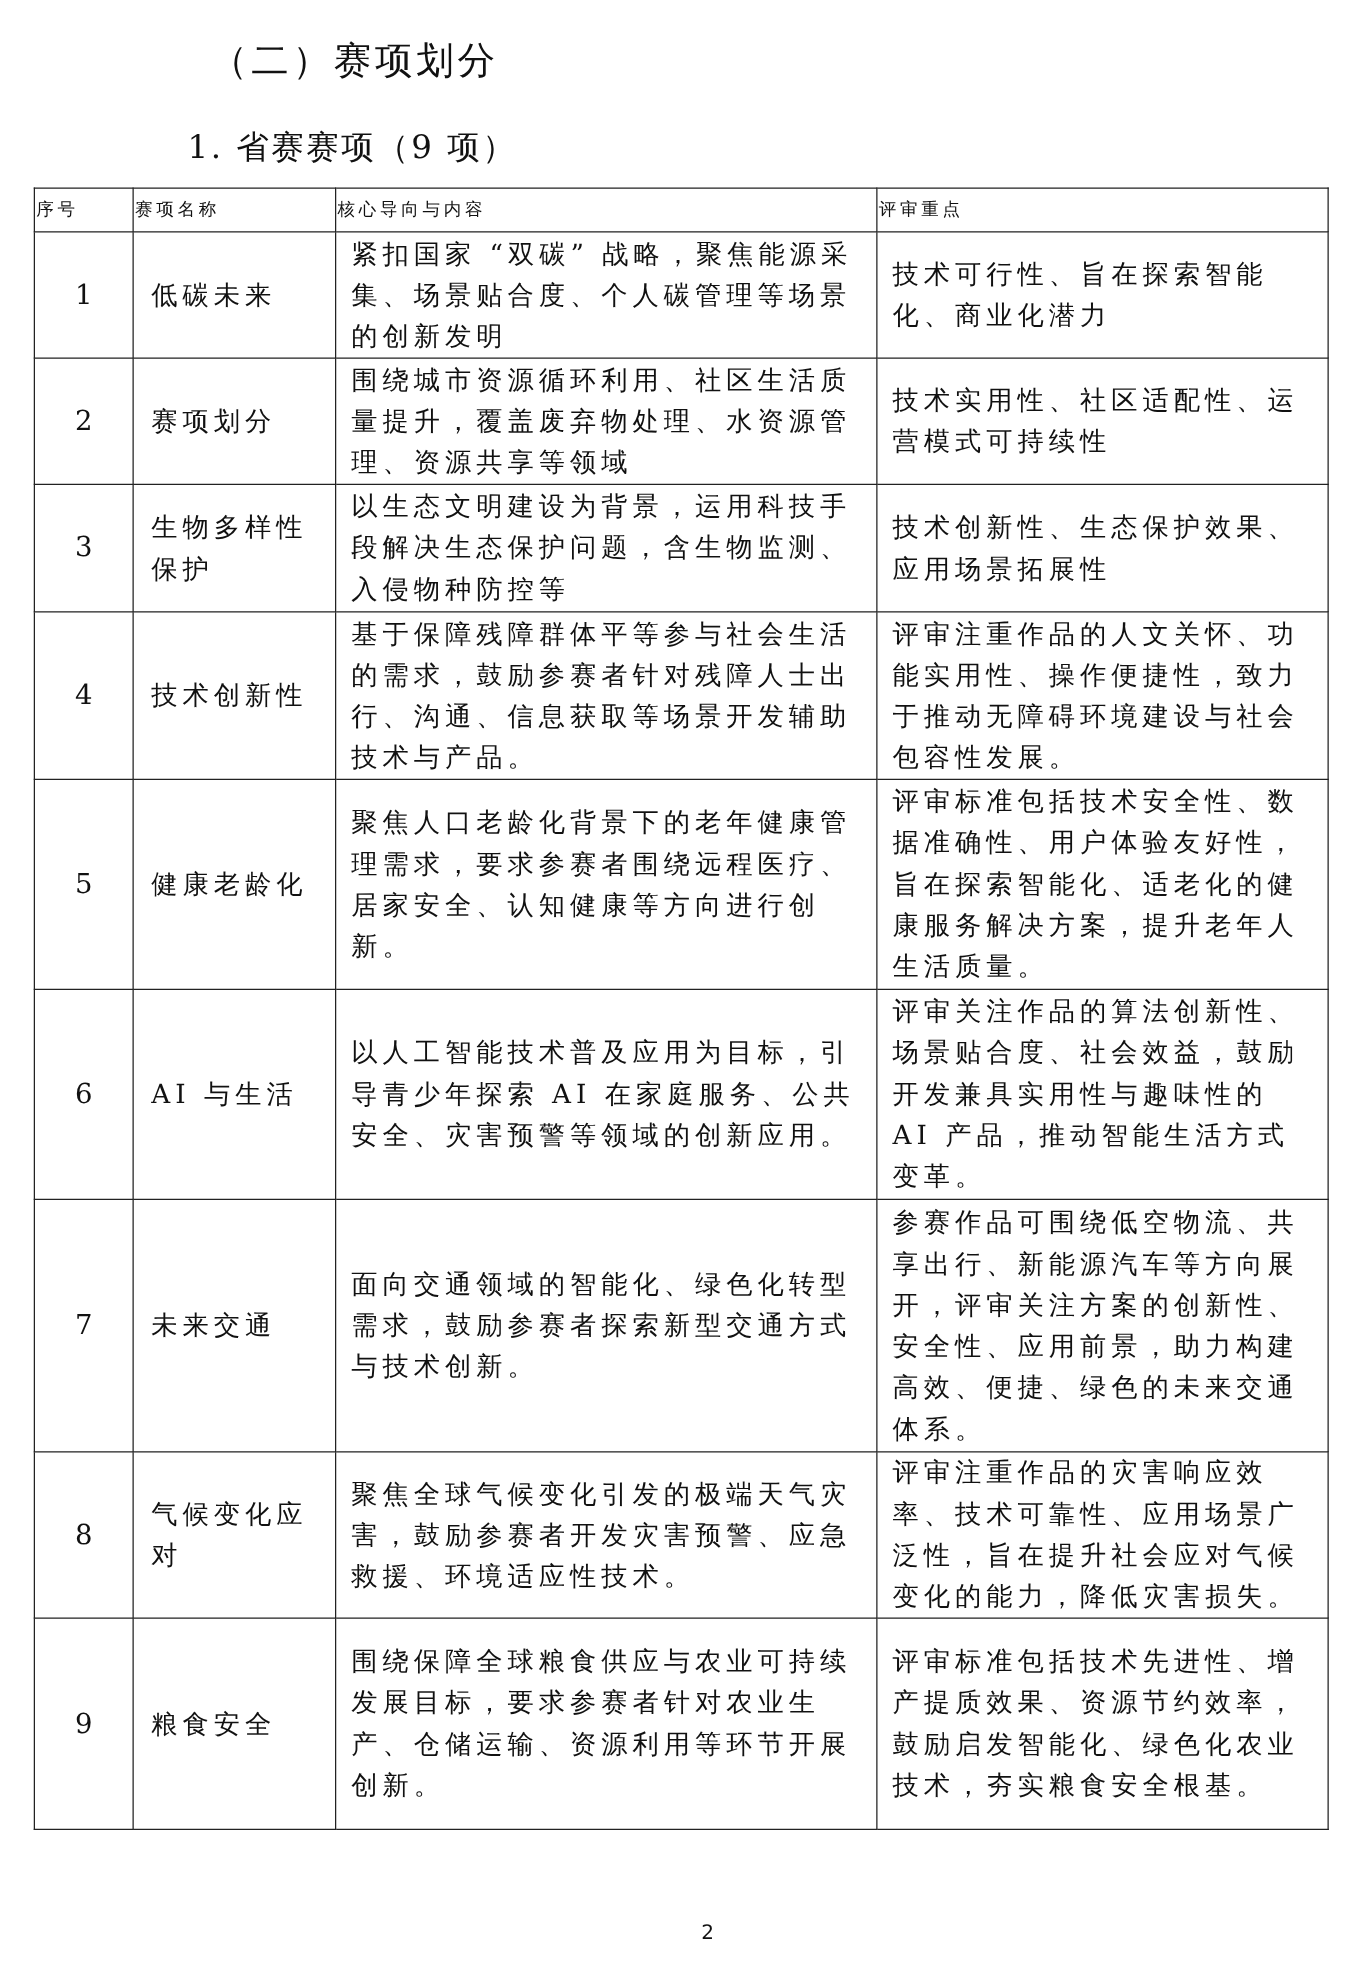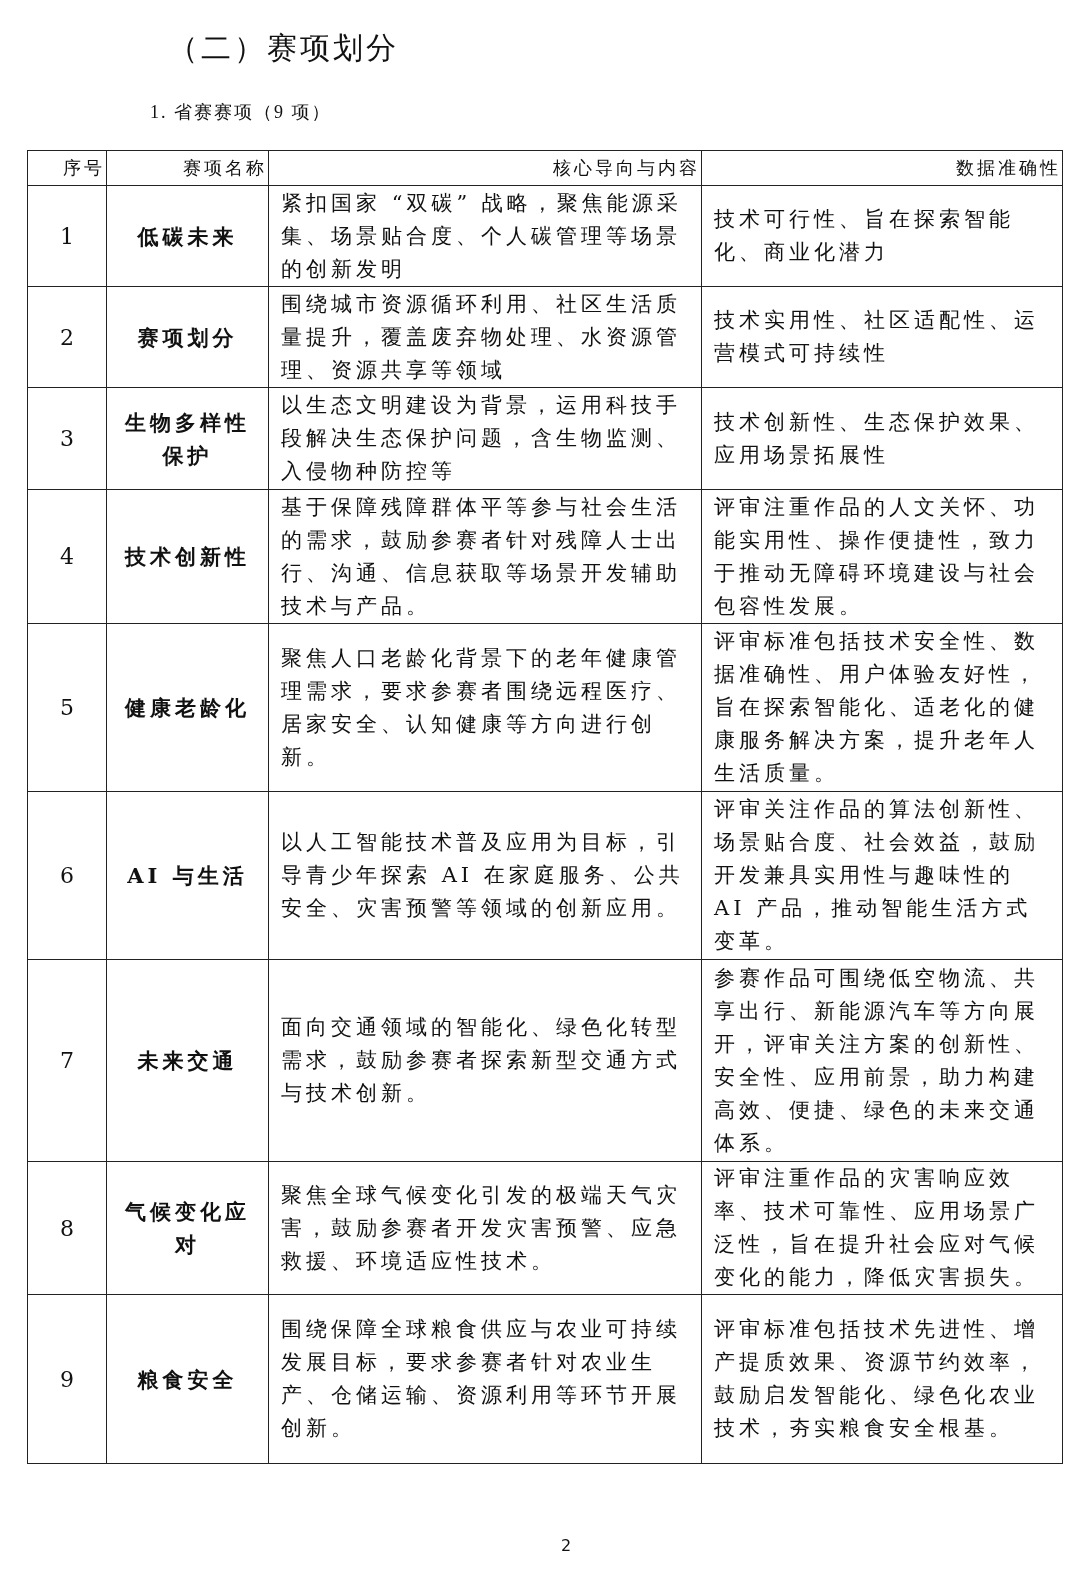--- a/index.html
+++ b/index.html
@@ -1,26 +1,26 @@
 <!DOCTYPE html>
 <html><head>
 <meta charset="utf-8">
 <style>
   html, body { margin: 0; padding: 0; background: #ffffff; }
   body { width: 1092px; height: 1576px; position: relative; overflow: hidden;
          font-family: "DejaVu Serif", "Liberation Serif", serif; color: #111; }
   .h2 { position: absolute; left: 168px; top: 28px; font-size: 30px; letter-spacing: 3px; }
-  .h3 { position: absolute; left: 150px; top: 100px; font-size: 18px; letter-spacing: 2px; font-family: Liberation Serif, serif; }
+  .h3 { position: absolute; left: 150px; top: 100px; font-size: 26px; letter-spacing: 2px; }
   table { position: absolute; left: 27px; top: 150px; border-collapse: collapse;
           table-layout: fixed; width: 1035px; }
   td, th { border: 1.5px solid #222; vertical-align: middle; font-weight: normal; }
-  th { height: 32px; font-size: 18px; letter-spacing: 3px; text-align: right; }
+  th { height: 32px; font-size: 14px; letter-spacing: 3px; text-align: left; }
   td { font-size: 21px; line-height: 33px; letter-spacing: 4px; }
   td.num { text-align: center; font-size: 22px; letter-spacing: 0; }
-  td.name { text-align: center; padding: 0 14px; font-weight: bold; }
+  td.name { padding: 0 14px; }
   td.txt { padding: 0 10px 0 12px; text-align: left; }
   .page-num { position: absolute; left: 561px; top: 1536px; font-size: 16px;
               font-family: "DejaVu Sans", sans-serif; }
 </style>
 </head>
 <body>
 
 <div class="h2">（二）赛项划分</div>
 <div class="h3">1. 省赛赛项（9 项）</div>
 
@@ -29,21 +29,21 @@
     <col style="width:79px">
       <col style="width:162px">
       <col style="width:433px">
       <col style="width:361px">
   </colgroup>
   <thead>
     <tr>
       <th>序号</th>
       <th>赛项名称</th>
       <th>核心导向与内容</th>
-      <th>数据准确性</th>
+      <th>评审重点</th>
     </tr>
   </thead>
   <tbody>
     <tr style="height:101px">
       <td class="num">1</td>
       <td class="name">低碳未来</td>
       <td class="txt">紧扣国家 “双碳” 战略，聚焦能源采集、场景贴合度、个人碳管理等场景的创新发明</td>
       <td class="txt">技术可行性、旨在探索智能化、商业化潜力</td>
     </tr>
     <tr style="height:101px">

